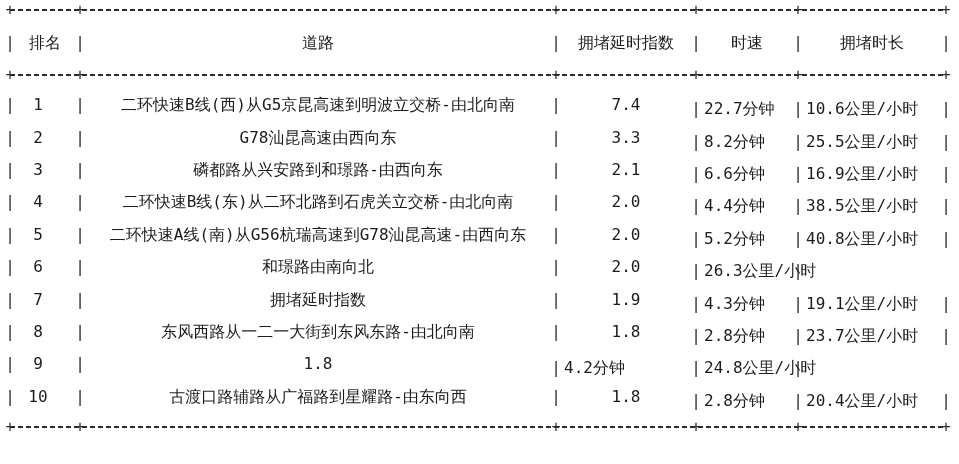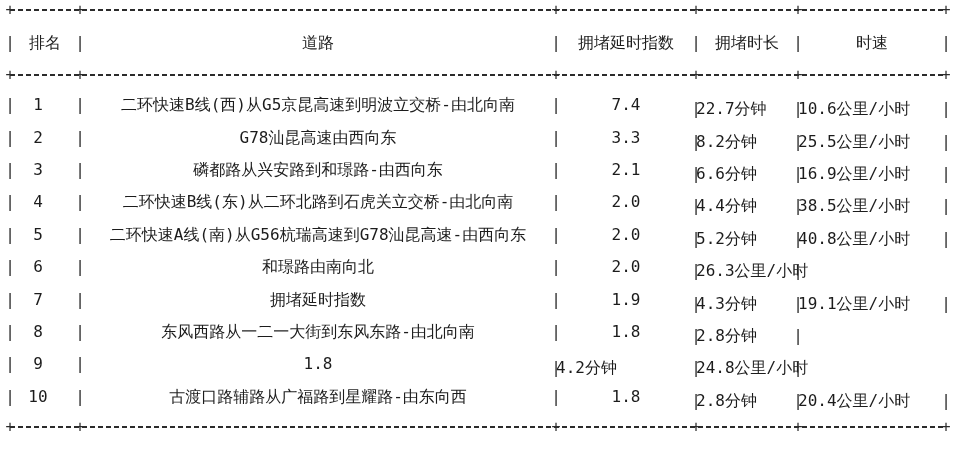--- a/index.html
+++ b/index.html
@@ -39,21 +39,21 @@
     white-space:nowrap;overflow:visible;
   }
   .cell::before{
     content:"|";position:absolute;left:0;top:50%;
     transform:translate(-50%,-50%);color:#2b2b2b;
   }
   .cell:last-child::after{
     content:"|";position:absolute;right:0;top:50%;
     transform:translate(50%,-50%);color:#2b2b2b;
   }
-  .cell.align-left{justify-content:flex-start;margin-top:8px;}
+  .cell.align-left{justify-content:flex-start;padding-left:8px;margin-top:8px;}
   .cell.rank-cell{padding-right:14px;}
   .header-row .cell{padding:0;justify-content:center;}
 </style>
 </head>
 <body>
 
 <div class="table-wrap">
 
   <div class="hline">
     <div class="dash"></div>
@@ -62,22 +62,22 @@
       <span class="j"></span>
       <span class="j"></span>
       <span class="j"></span>
       <span class="j"></span>
   </div>
 
   <div class="row header-row">
     <div class="cell">排名</div>
     <div class="cell">道路</div>
     <div class="cell">拥堵延时指数</div>
+    <div class="cell">时速</div>
     <div class="cell">拥堵时长</div>
-    <div class="cell">时速</div>
   </div>
 
   <div class="hline">
     <div class="dash"></div>
     <span class="j"></span>
       <span class="j"></span>
       <span class="j"></span>
       <span class="j"></span>
       <span class="j"></span>
       <span class="j"></span>
@@ -138,20 +138,21 @@
       <div class="cell">1.9</div>
       <div class="cell align-left">4.3分钟</div>
       <div class="cell align-left">19.1公里/小时</div>
     </div>
 
     <div class="row data-row">
       <div class="cell rank-cell">8</div>
       <div class="cell">东风西路从一二一大街到东风东路-由北向南</div>
       <div class="cell">1.8</div>
       <div class="cell align-left">2.8分钟</div>
+      <div class="cell align-left">23.7公里/小时</div>
     </div>
 
     <div class="row data-row">
       <div class="cell rank-cell">9</div>
       <div class="cell">1.8</div>
       <div class="cell align-left">4.2分钟</div>
       <div class="cell align-left">24.8公里/小时</div>
     </div>
 
     <div class="row data-row">

